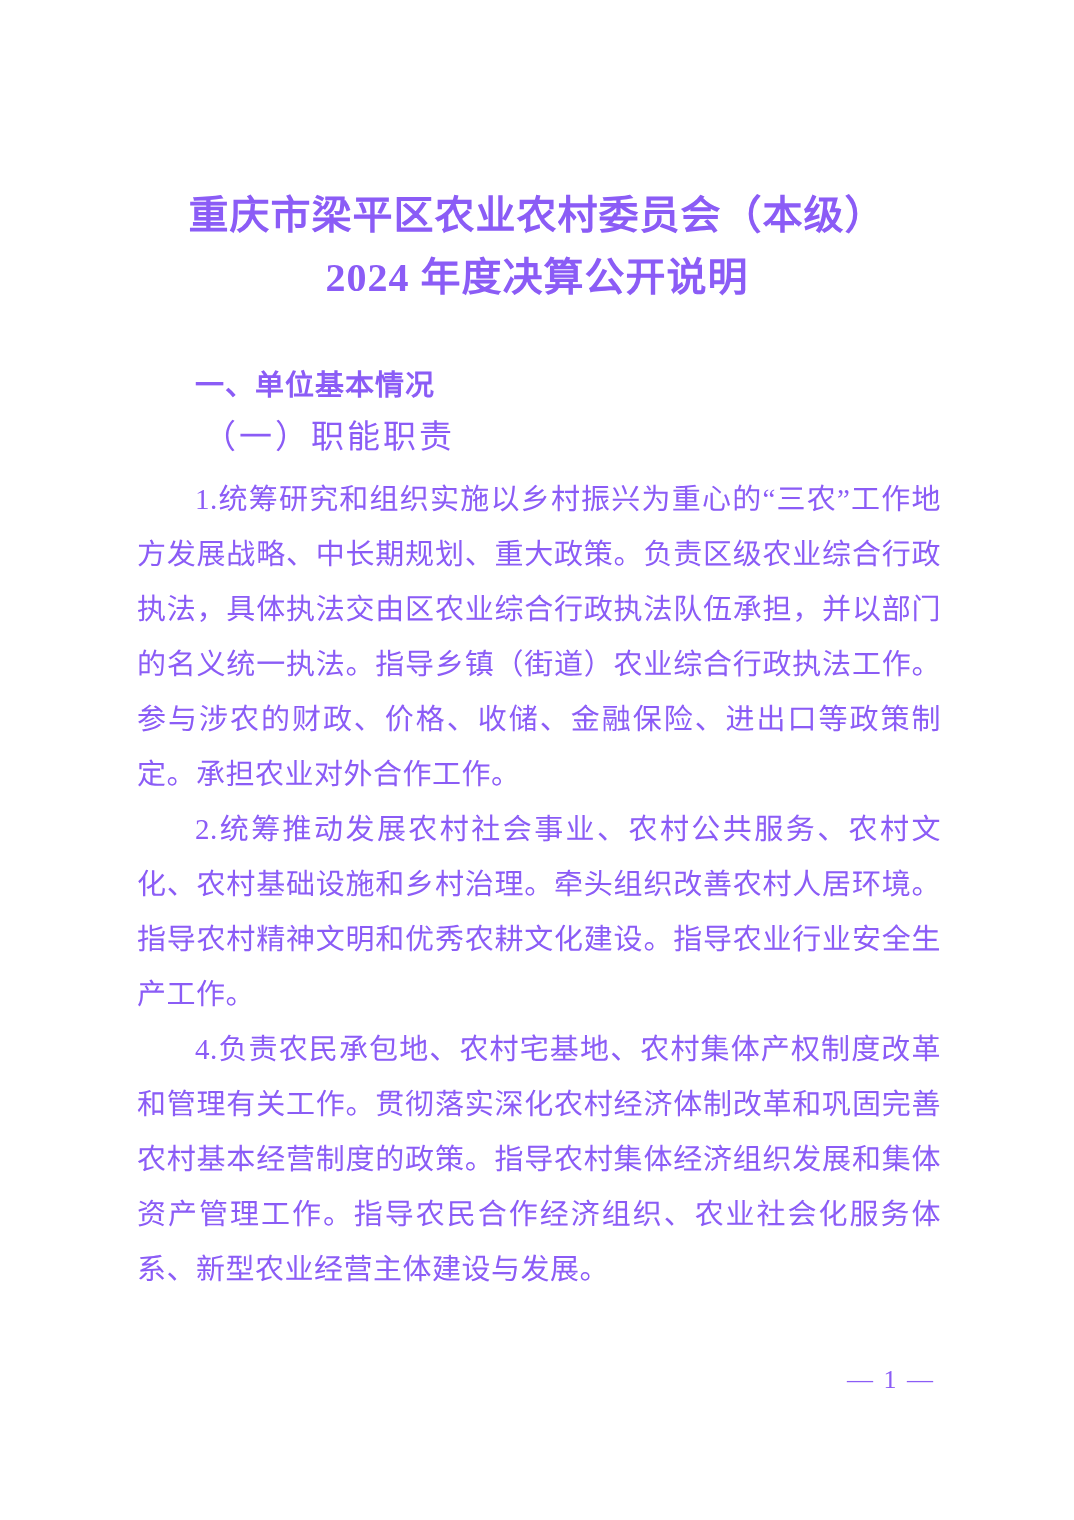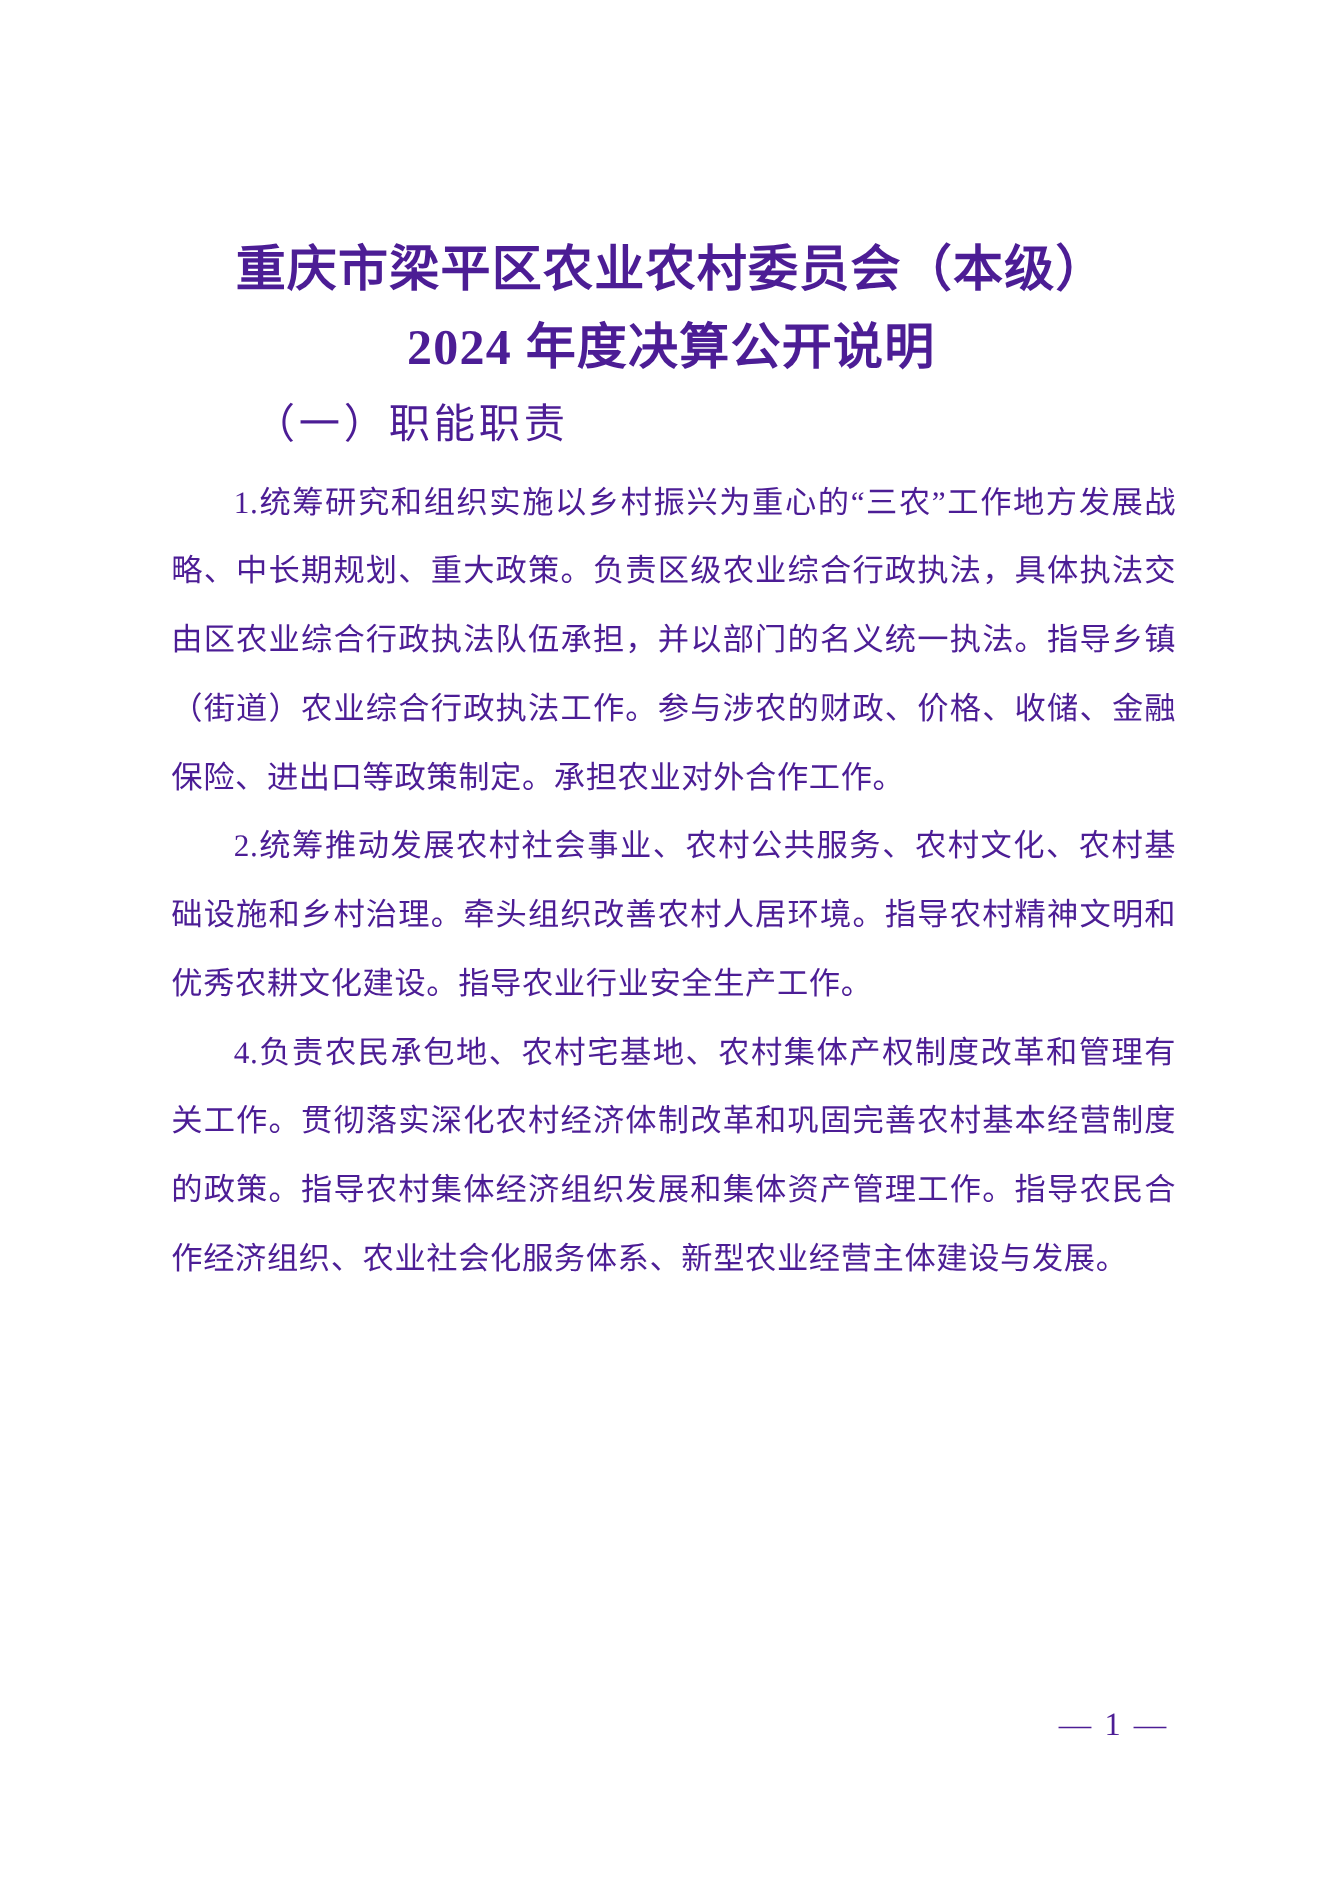--- a/index.html
+++ b/index.html
@@ -5,21 +5,21 @@
   html, body {
     margin: 0;
     padding: 0;
     background: #ffffff;
   }
   .page {
     position: relative;
     width: 1074px;
     height: 1520px;
     background: #ffffff;
-    color: #4c1d95;
+    color: #8b5cf6;
     font-family: "Liberation Serif", "DejaVu Serif", serif;
     overflow: hidden;
     box-sizing: border-box;
   }
   .doc-title {
     margin: 185px 0 0 0;
     padding: 0 100px;
     text-align: center;
     font-size: 40px;
     line-height: 62px;
@@ -47,21 +47,21 @@
     line-height: 42px;
     font-weight: 400;
     text-indent: 2em;
     letter-spacing: 3px;
   }
   .body-text {
     margin: 14px 0 0 0;
   }
   .body-text p {
     margin: 0;
-    font-size: 25px;
+    font-size: 29px;
     line-height: 55px;
     text-indent: 2em;
     text-align: justify;
     letter-spacing: 0.5px;
   }
   .page-footer {
     position: absolute;
     top: 1362px;
     right: 139px;
     font-size: 26px;
@@ -74,20 +74,21 @@
 
 <div class="page">
 
   <h1 class="doc-title">
     <span class="title-line">重庆市梁平区农业农村委员会（本级）</span>
     <span class="title-line">2024 年度决算公开说明</span>
   </h1>
 
   <div class="content">
 
+    <h2 class="section-heading">一、单位基本情况</h2>
 
     <h3 class="section-subheading">（一）职能职责</h3>
 
     <div class="body-text">
       <p>1.统筹研究和组织实施以乡村振兴为重心的“三农”工作地方发展战略、中长期规划、重大政策。负责区级农业综合行政执法，具体执法交由区农业综合行政执法队伍承担，并以部门的名义统一执法。指导乡镇（街道）农业综合行政执法工作。参与涉农的财政、价格、收储、金融保险、进出口等政策制定。承担农业对外合作工作。</p>
       <p>2.统筹推动发展农村社会事业、农村公共服务、农村文化、农村基础设施和乡村治理。牵头组织改善农村人居环境。指导农村精神文明和优秀农耕文化建设。指导农业行业安全生产工作。</p>
       <p>4.负责农民承包地、农村宅基地、农村集体产权制度改革和管理有关工作。贯彻落实深化农村经济体制改革和巩固完善农村基本经营制度的政策。指导农村集体经济组织发展和集体资产管理工作。指导农民合作经济组织、农业社会化服务体系、新型农业经营主体建设与发展。</p>
     </div>
 
   </div>

